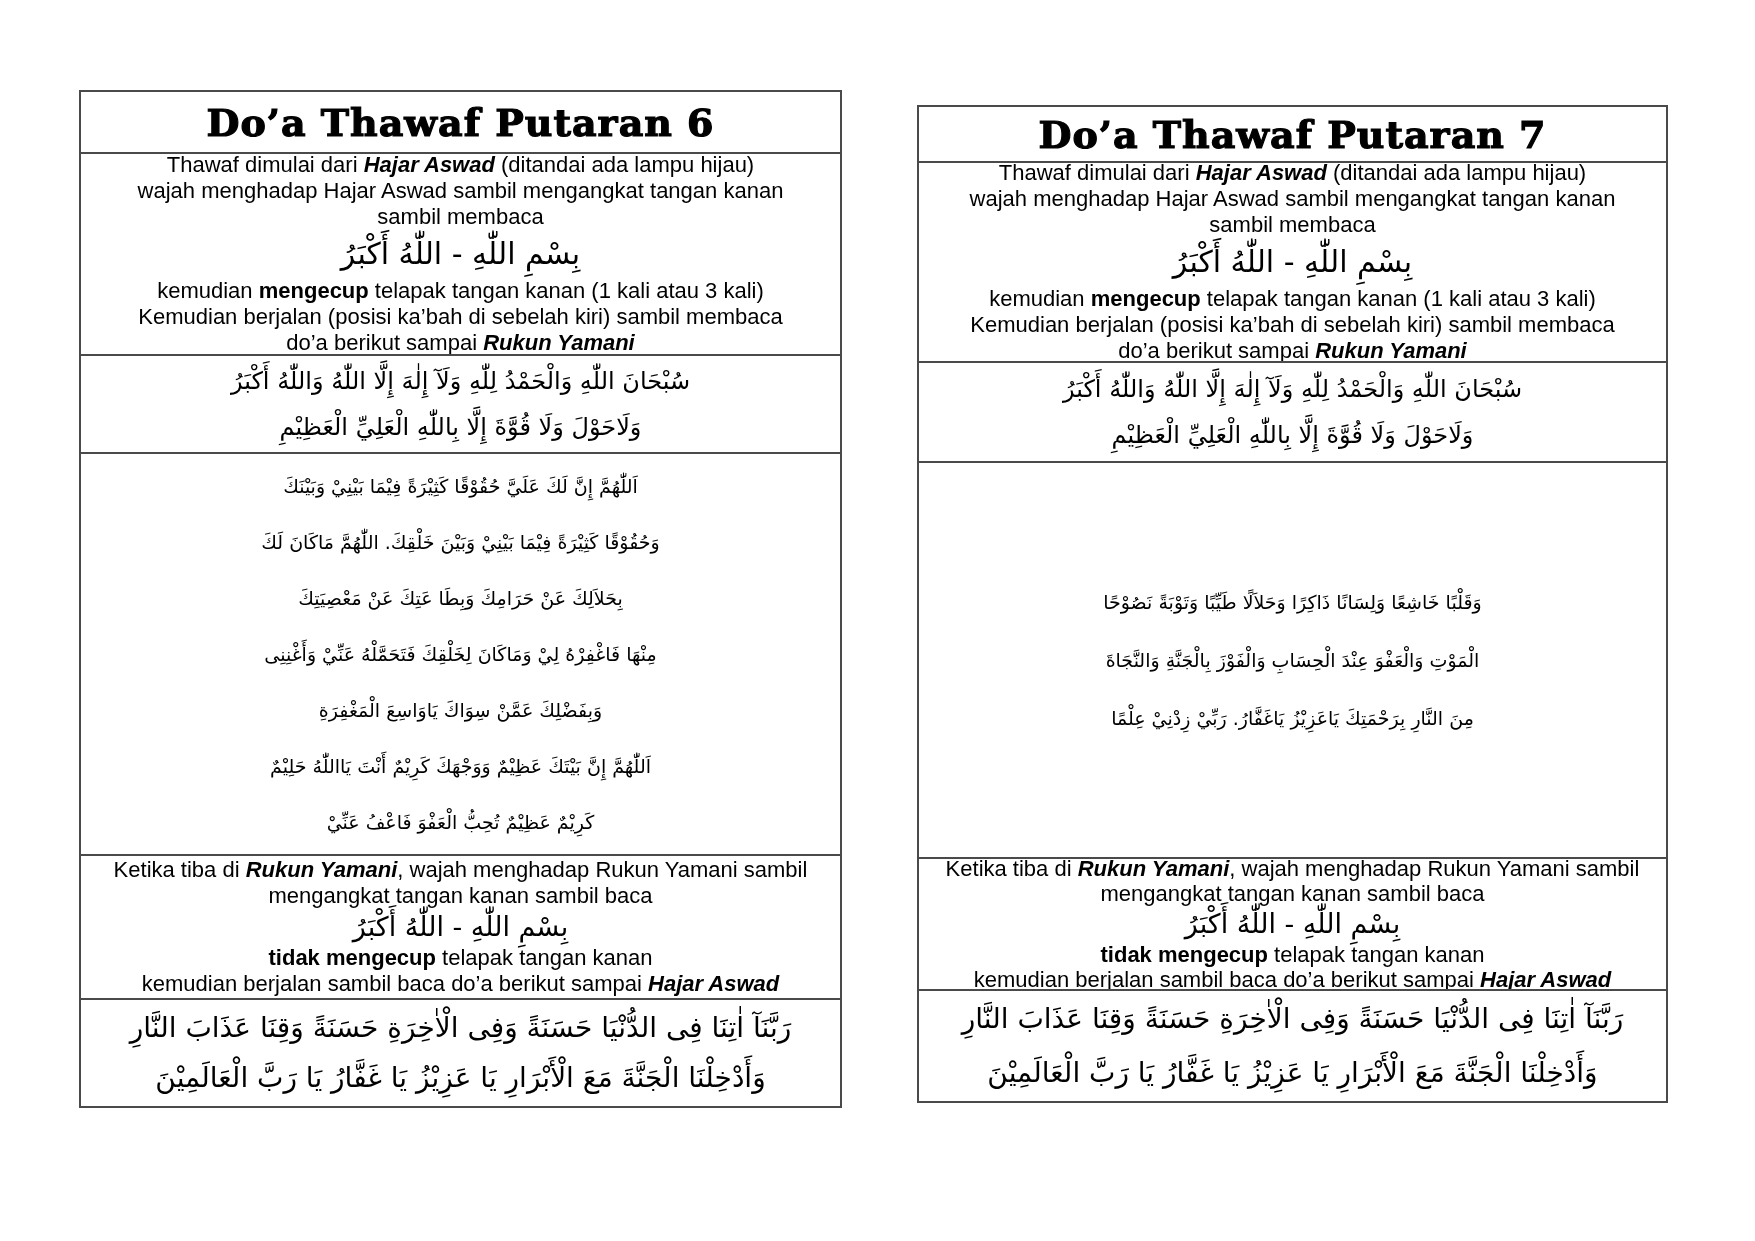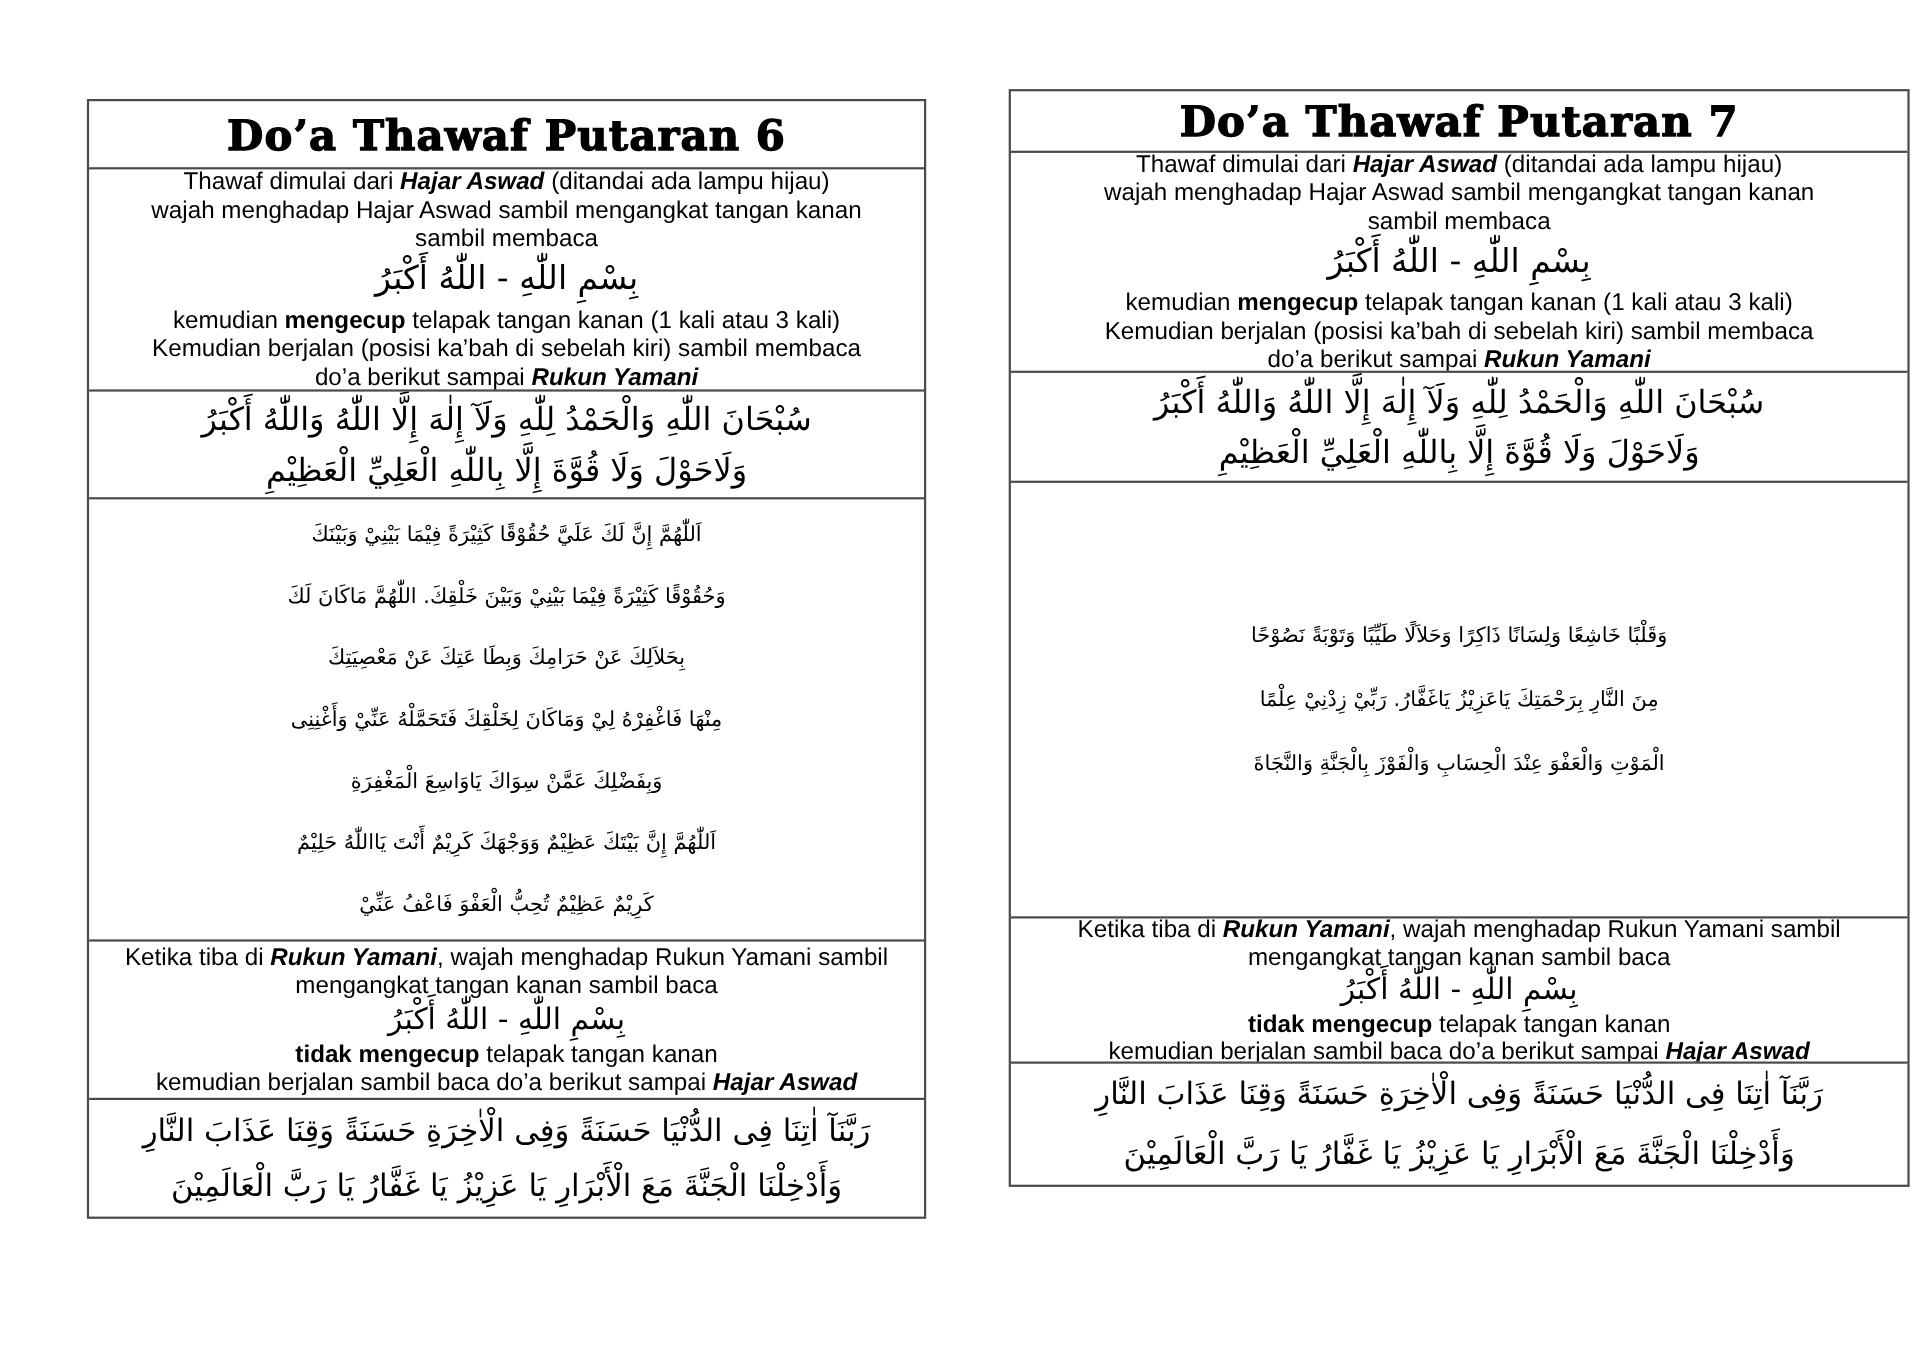--- a/index.html
+++ b/index.html
@@ -40,35 +40,35 @@
   .bi { font-weight:bold; font-style:italic; }
 
   .ar {
     direction:rtl;
     unicode-bidi:isolate;
     font-family:"DejaVu Sans", sans-serif;
     width:96%;
   }
   .ar-bismillah-lg { font-size:30px; line-height:48px; }
   .ar-bismillah-sm { font-size:27px; line-height:36px; }
-  .ar-tasbih       { font-size:29px; line-height:46px; }
+  .ar-tasbih       { font-size:24px; line-height:46px; }
   .ar-main         { font-size:19px; line-height:56px; }
   .ar-final        { font-size:28px; line-height:50px; }
 
   
   .t6 { left:79px;  top:90px;  width:763px; }
   .t6 .r-title { height:60px; }
   .t6 .r-intro { height:202px; }
   .t6 .r-tasbih{ height:98px; }
   .t6 .r-main  { height:402px; }
   .t6 .r-rukun { height:144px; }
   .t6 .r-final { height:108px; }
 
   
-  .t7 { left:917px; top:81px;  width:819px; }
+  .t7 { left:917px; top:105px;  width:751px; }
   .t7 .r-title { height:54px; }
   .t7 .r-intro { height:200px; }
   .t7 .r-tasbih{ height:100px; }
   .t7 .r-main  { height:396px; }
   .t7 .r-main .ar-main { line-height:58px; }
   .t7 .r-rukun { height:132px; }
   .t7 .r-rukun .id-txt { line-height:25px; }
   .t7 .r-final { height:112px; }
   .t7 .r-final .ar-final { line-height:54px; }
 </style>
@@ -139,22 +139,22 @@
       <div class="id-txt"><span>do’a berikut sampai </span><span class="bi">Rukun Yamani</span></div>
     </div>
 
     <div class="row r-tasbih">
       <div class="ar ar-tasbih">سُبْحَانَ اللّٰهِ وَالْحَمْدُ لِلّٰهِ وَلَآ إِلٰهَ إِلَّا اللّٰهُ وَاللّٰهُ أَكْبَرُ</div>
       <div class="ar ar-tasbih">وَلَاحَوْلَ وَلَا قُوَّةَ إِلَّا بِاللّٰهِ الْعَلِيِّ الْعَظِيْمِ</div>
     </div>
 
     <div class="row r-main">
       <div class="ar ar-main">وَقَلْبًا خَاشِعًا وَلِسَانًا ذَاكِرًا وَحَلاَلًا طَيِّبًا وَتَوْبَةً نَصُوْحًا</div>
+      <div class="ar ar-main">الْمَوْتِ وَالْعَفْوَ عِنْدَ الْحِسَابِ وَالْفَوْزَ بِالْجَنَّةِ وَالنَّجَاةَ</div>
       <div class="ar ar-main">مِنَ النَّارِ بِرَحْمَتِكَ يَاعَزِيْزُ يَاغَفَّارُ. رَبِّيْ زِدْنِيْ عِلْمًا</div>
-      <div class="ar ar-main">الْمَوْتِ وَالْعَفْوَ عِنْدَ الْحِسَابِ وَالْفَوْزَ بِالْجَنَّةِ وَالنَّجَاةَ</div>
     </div>
 
     <div class="row r-rukun">
       <div class="id-txt"><span>Ketika tiba di </span><span class="bi">Rukun Yamani</span><span>, wajah menghadap Rukun Yamani sambil</span></div>
       <div class="id-txt">mengangkat tangan kanan sambil baca</div>
       <div class="ar ar-bismillah-sm">بِسْمِ اللّٰهِ - اللّٰهُ أَكْبَرُ</div>
       <div class="id-txt"><span class="b">tidak mengecup</span><span> telapak tangan kanan</span></div>
       <div class="id-txt"><span>kemudian berjalan sambil baca do’a berikut sampai </span><span class="bi">Hajar Aswad</span></div>
     </div>
 

